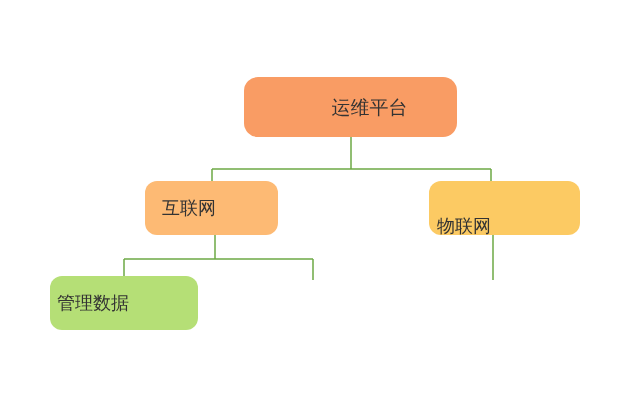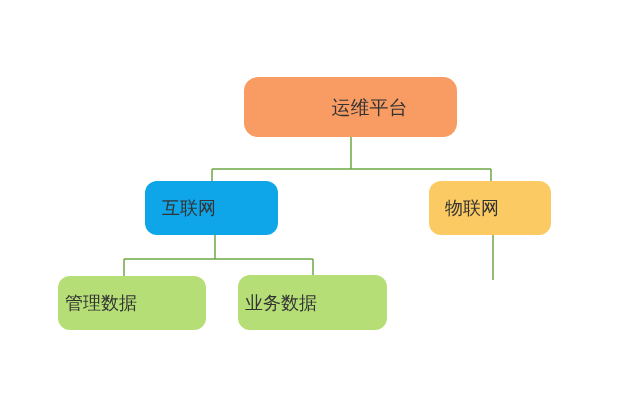--- a/index.html
+++ b/index.html
@@ -46,30 +46,30 @@
     justify-content: center;
   }
   .node-internet {
     left: 145px; top: 181px;
     width: 133px; height: 54px;
     border-radius: 12px;
     padding-left: 17px;
   }
   .node-iot {
     left: 429px; top: 181px;
-    width: 122px; height: 54px;
+    width: 151px; height: 54px;
     border-radius: 12px;
-    padding-left: 16px;
+    padding-left: 8px;
+    align-items: flex-end;
   }
   .node-mgmt-data {
     left: 50px; top: 276px;
     width: 148px; height: 54px;
     border-radius: 12px;
     padding-left: 7px;
-    margin-left: 8px;
   }
   .node-business-data {
     left: 238px; top: 275px;
     width: 149px; height: 55px;
     border-radius: 12px;
     padding-left: 7px;
   }
   .node-device-data {
     left: 428px; top: 276px;
     width: 147px; height: 55px;
@@ -91,30 +91,27 @@
     <path d="M124,259 L313,259"></path>
     <path d="M124,259 L124,280"></path>
     <path d="M313,259 L313,280"></path>
     <path d="M493,231 L493,280"></path>
   </svg>
 
   <div class="node node-root" style="background-color: rgb(249, 156, 100);">
     <span>运维平台</span>
   </div>
 
-  <div class="node node-internet" style="background-color: #0ea5e9;">
+  <div class="node node-internet" style="background-color: #fdba74;">
     <span>互联网</span>
   </div>
 
   <div class="node node-iot" style="background-color: rgb(252, 202, 99);">
     <span>物联网</span>
   </div>
 
   <div class="node node-mgmt-data" style="background-color: rgb(181, 223, 118);">
     <span>管理数据</span>
   </div>
 
-  <div class="node node-business-data" style="background-color: rgb(181, 223, 118);">
-    <span>业务数据</span>
-  </div>
 
 
 </div>
 
 </body></html>

